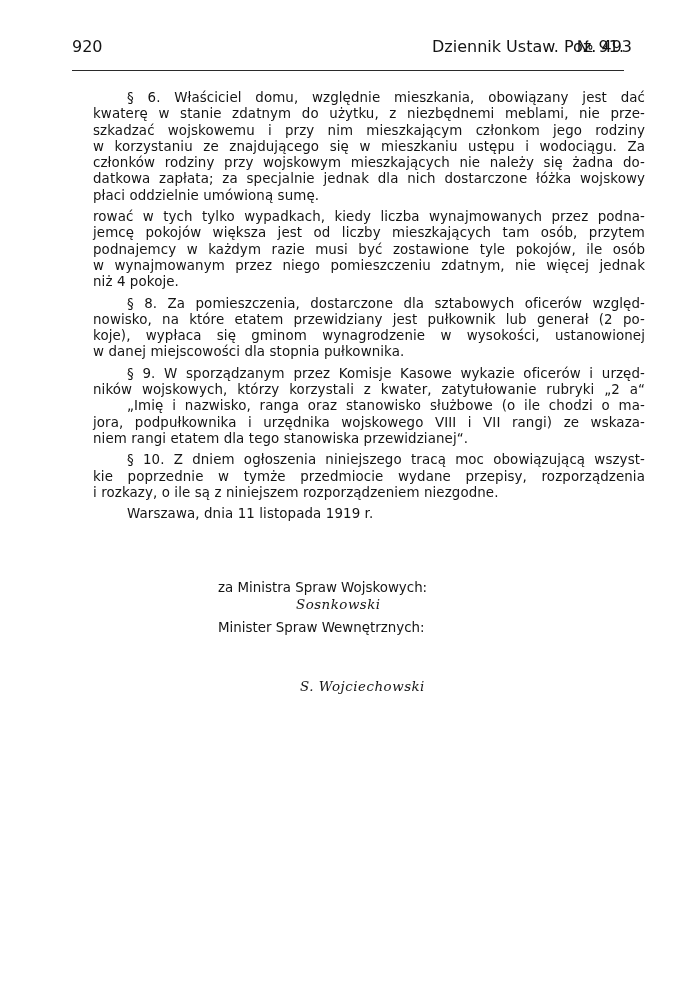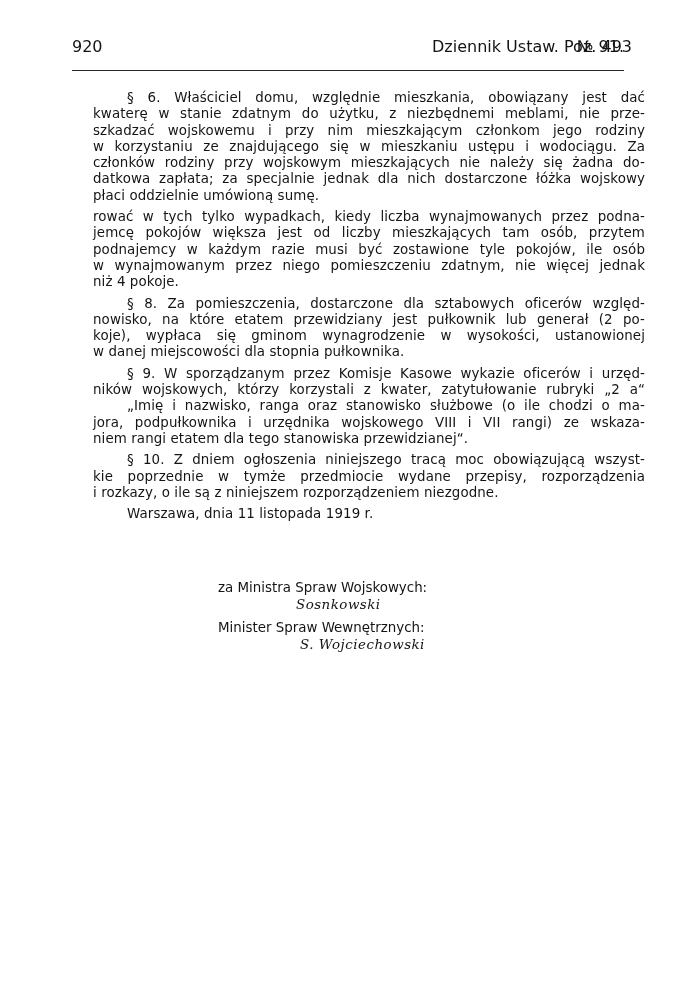--- a/index.html
+++ b/index.html
@@ -97,20 +97,21 @@
       font-style: italic;
       height: 19px;
       letter-spacing: 0.5px;
     }
     .sig-name.first {
       padding-left: 78px;
       margin-bottom: 4px;
     }
     .sig-name.second {
       padding-left: 82px;
+      margin-top: 42px;
     }
   </style>
 </head>
 <body>
 
 <div class="page-header">
   <span class="page-number">920</span>
   <span class="journal-title">Dziennik Ustaw. Poz. 493</span>
   <span class="issue-number">№ 91.</span>
 </div>

